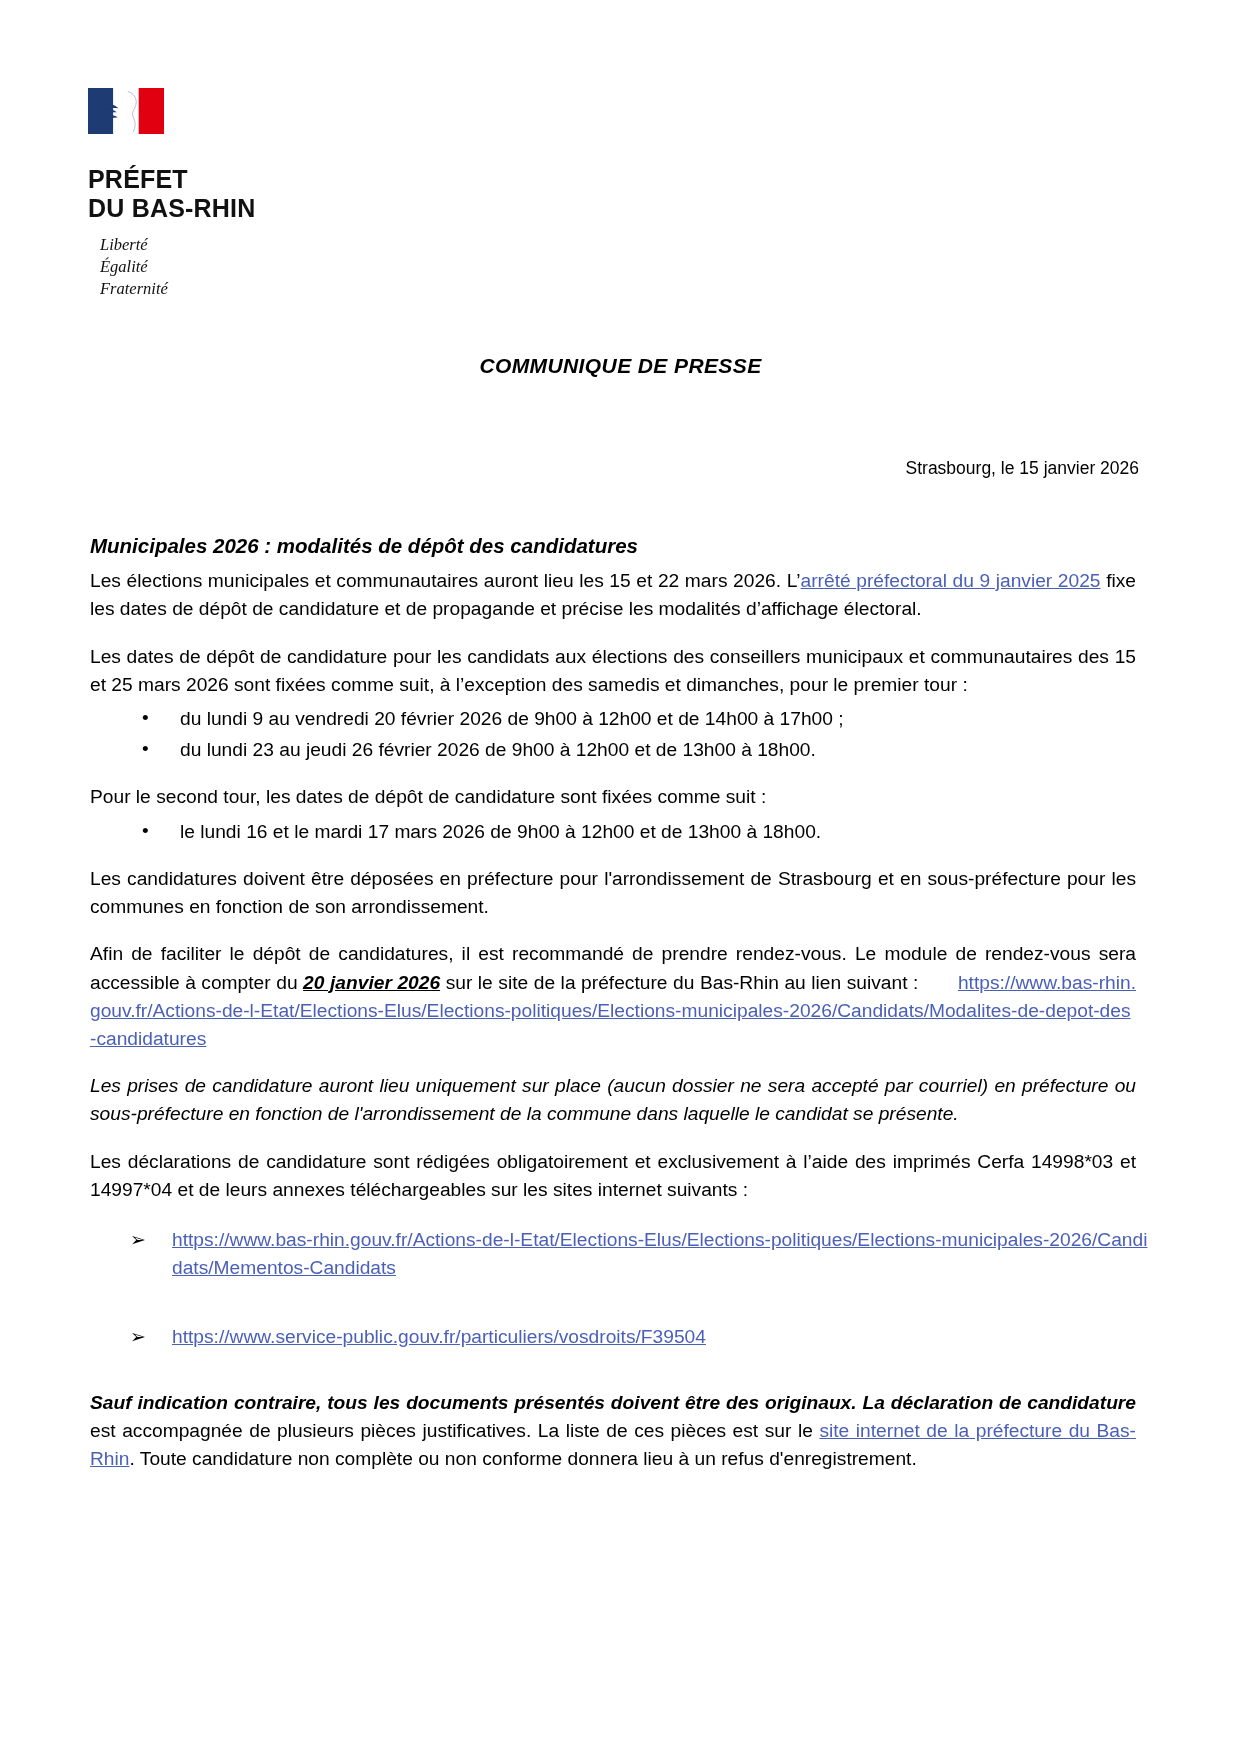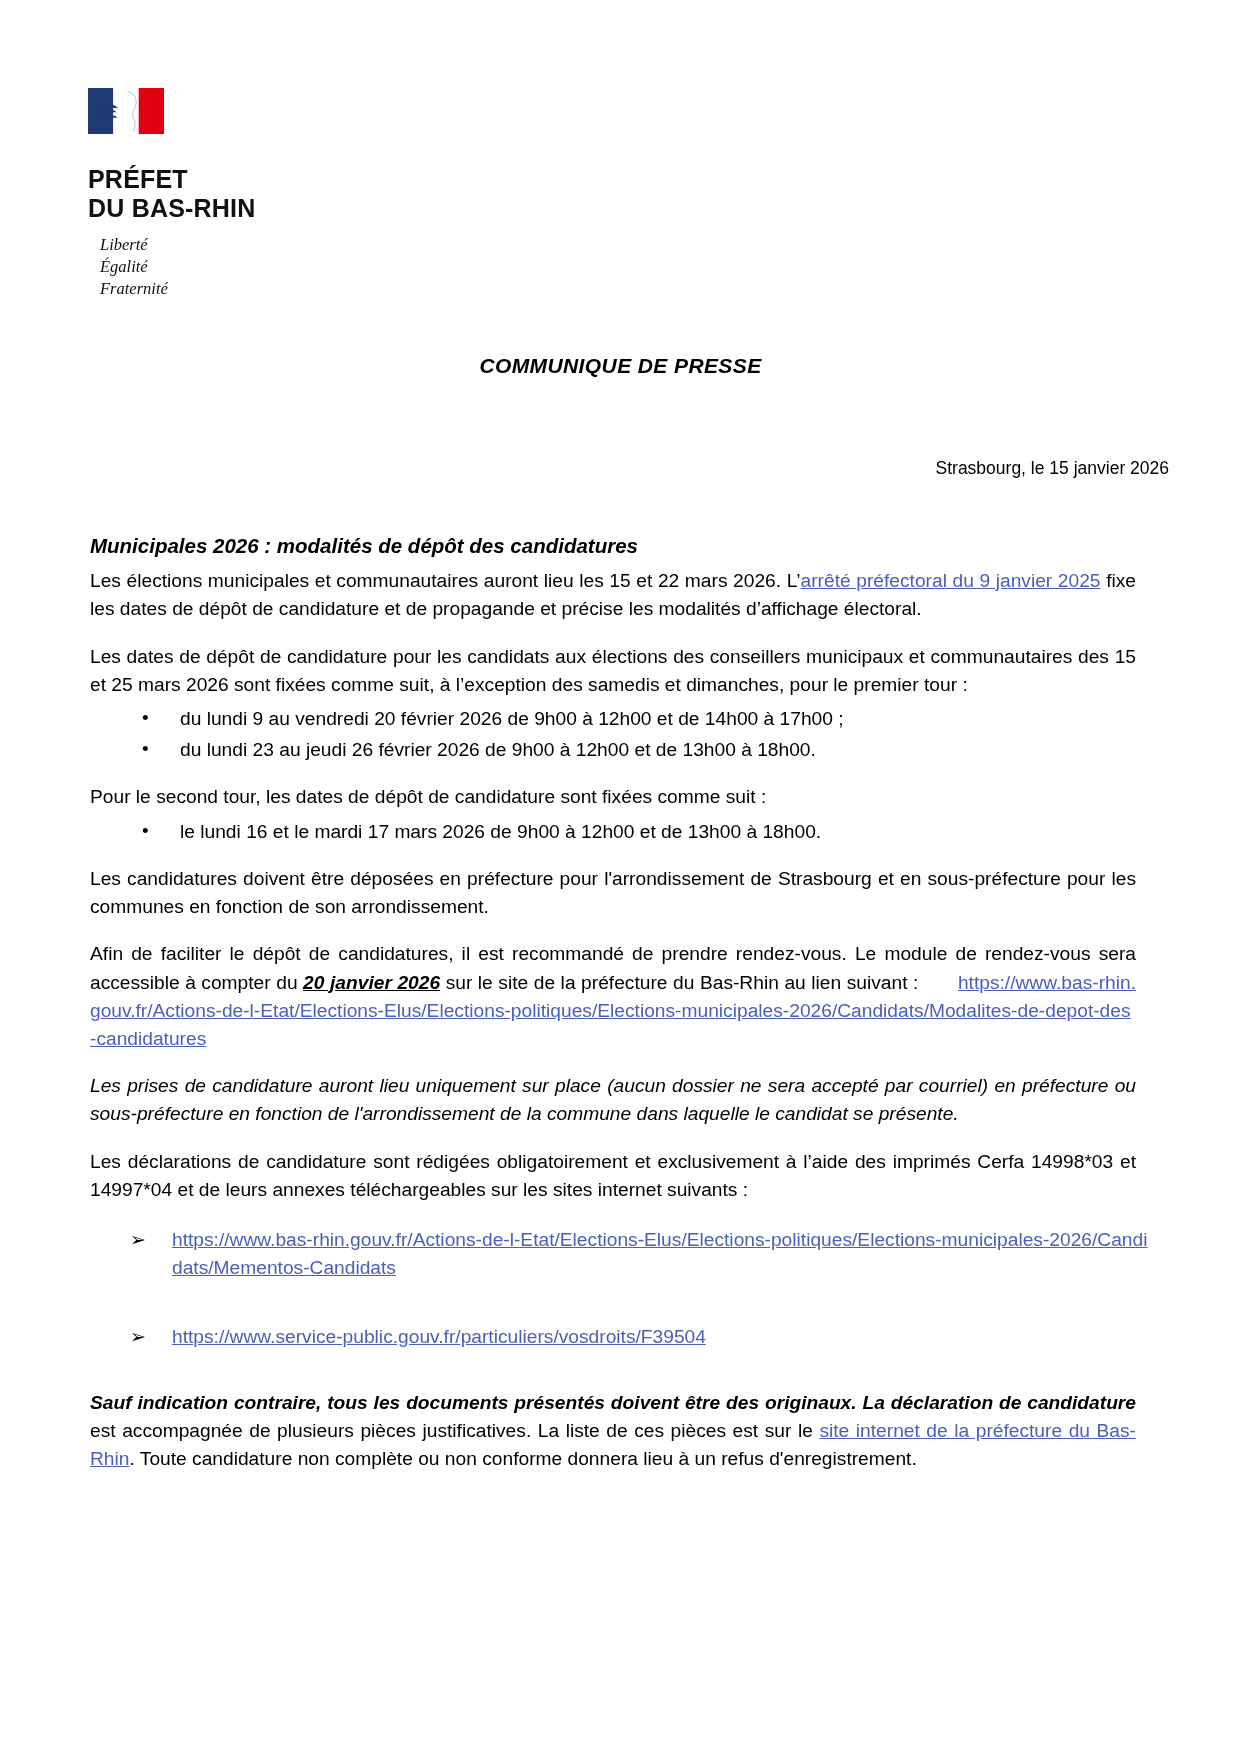--- a/index.html
+++ b/index.html
@@ -65,21 +65,21 @@
     text-align: center;
     font-weight: bold;
     font-style: italic;
     font-size: 21px;
     letter-spacing: 0.4px;
     margin-top: 28px;
   }
 
   .dateline {
     position: absolute;
-    right: 72px;
+    right: 102px;
     top: 458px;
     font-size: 17.5px;
   }
 
   
   .content {
     position: absolute;
     left: 90px;
     top: 531px;
     width: 1062px;

